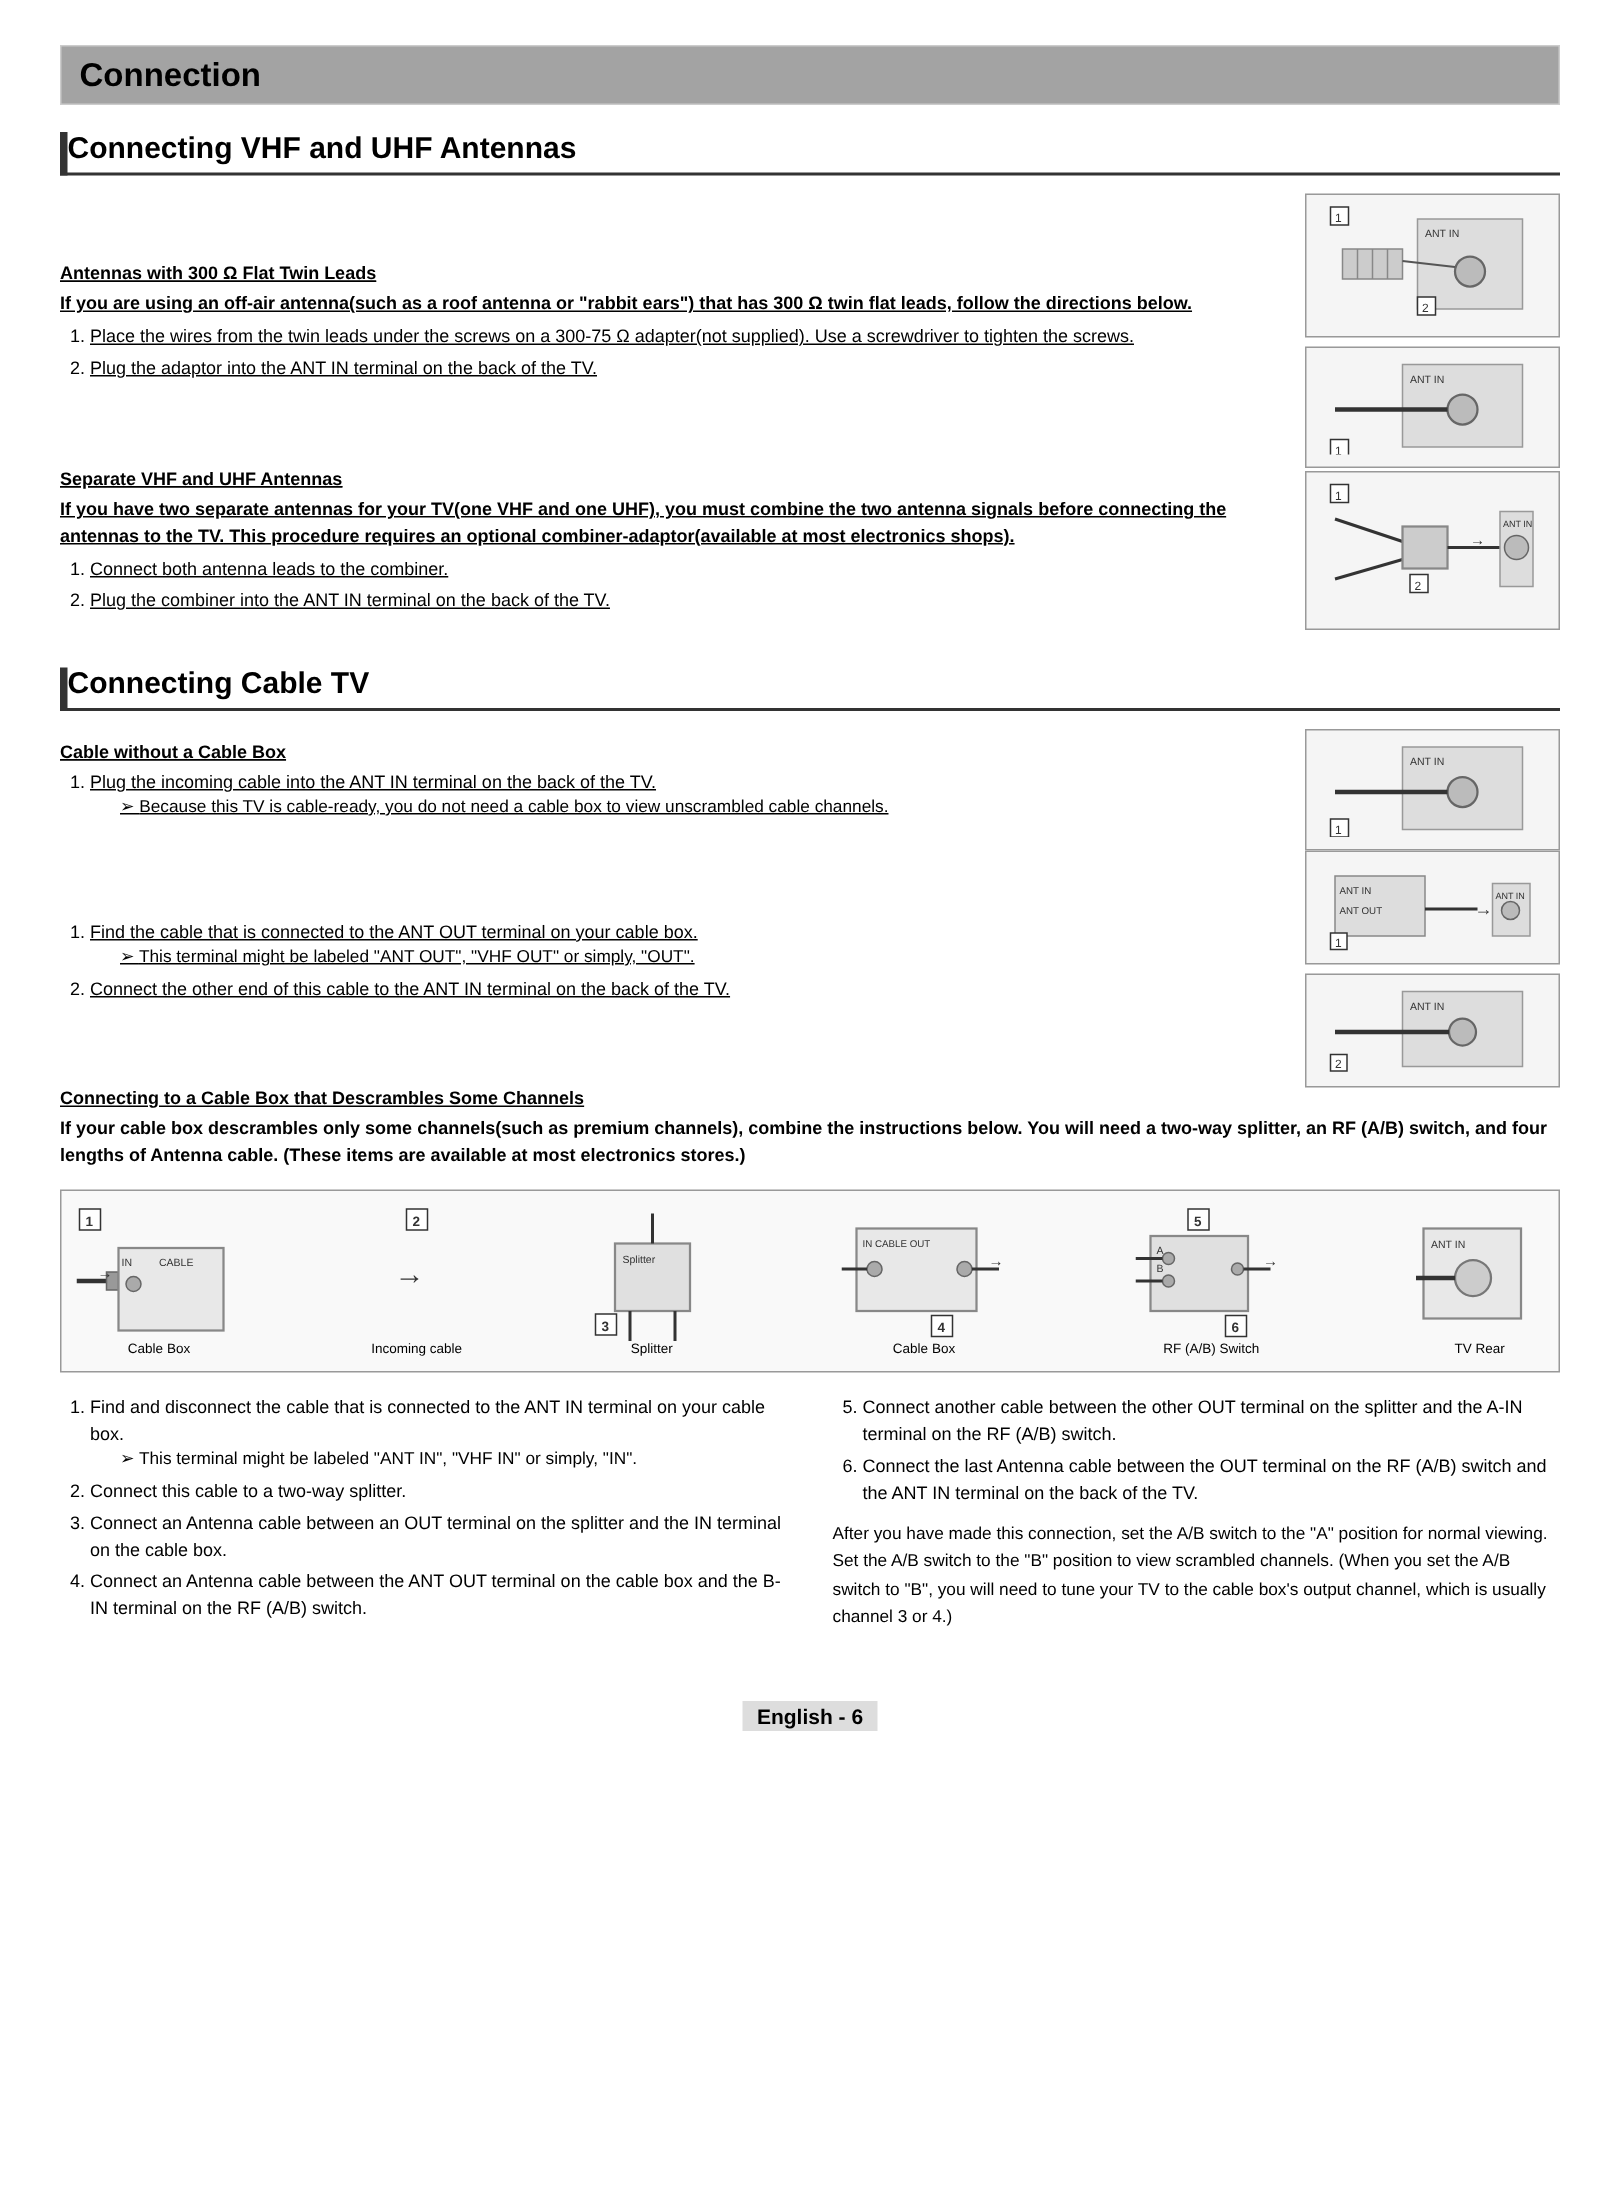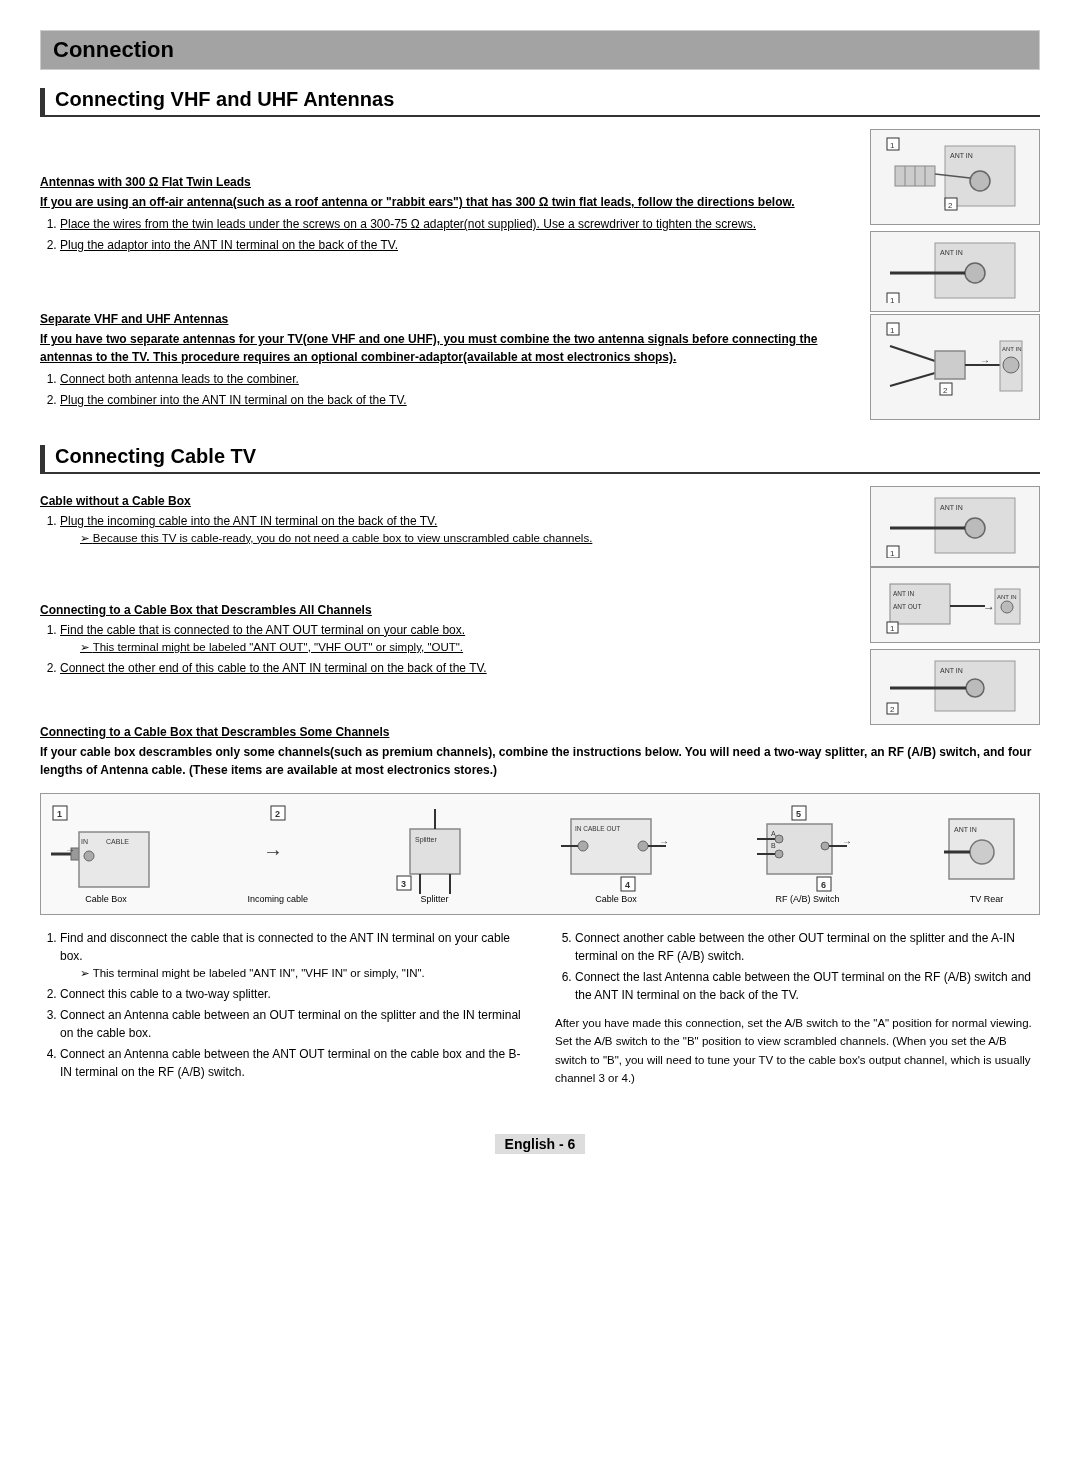--- a/index.html
+++ b/index.html
@@ -17,21 +17,20 @@
       font-weight: bold;
       background: #a3a3a3;
       padding: 6px 12px;
       border: 1px solid #ccc;
       margin-bottom: 18px;
     }
     .section-title {
       font-size: 20px;
       font-weight: bold;
       border-left: 5px solid #333;
-      padding-left: 10px;
       border-bottom: 2px solid #333;
       padding-bottom: 4px;
       margin-bottom: 12px;
     }
     .section {
       margin-bottom: 24px;
     }
     .subsection-title {
       font-weight: bold;
       text-decoration: underline;
@@ -255,21 +254,20 @@
           <rect x="2" y="53" width="12" height="12" fill="#fff" stroke="#333" stroke-width="1"></rect>
           <text x="5" y="63" font-size="8" fill="#333">1</text>
         </svg>
       </div>
     </div>
   </div>
 
   <div class="content-with-diagram">
     <div class="text-content">
       <div class="subsection">
-        <div class="subsection-title">Connecting to a Cable Box that Descrambles All Channels</div>
         <ol>
           <li>
             <span>Find the cable that is connected to the ANT OUT terminal on your cable box.</span>
             <div class="note">
               ➢ <span>This terminal might be labeled "ANT OUT", "VHF OUT" or simply, "OUT".</span>
             </div>
           </li>
           <li>Connect the other end of this cable to the ANT IN terminal on the back of the TV.</li>
         </ol>
       </div>

